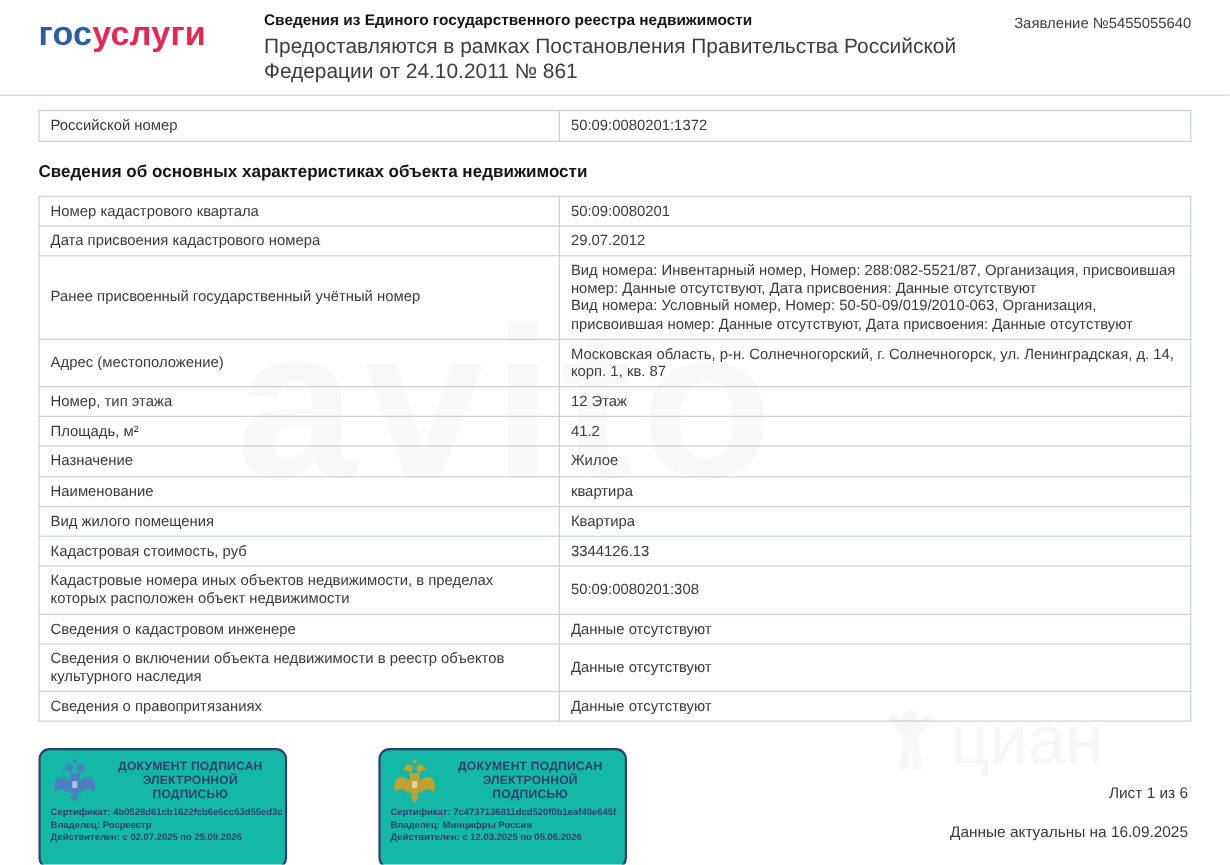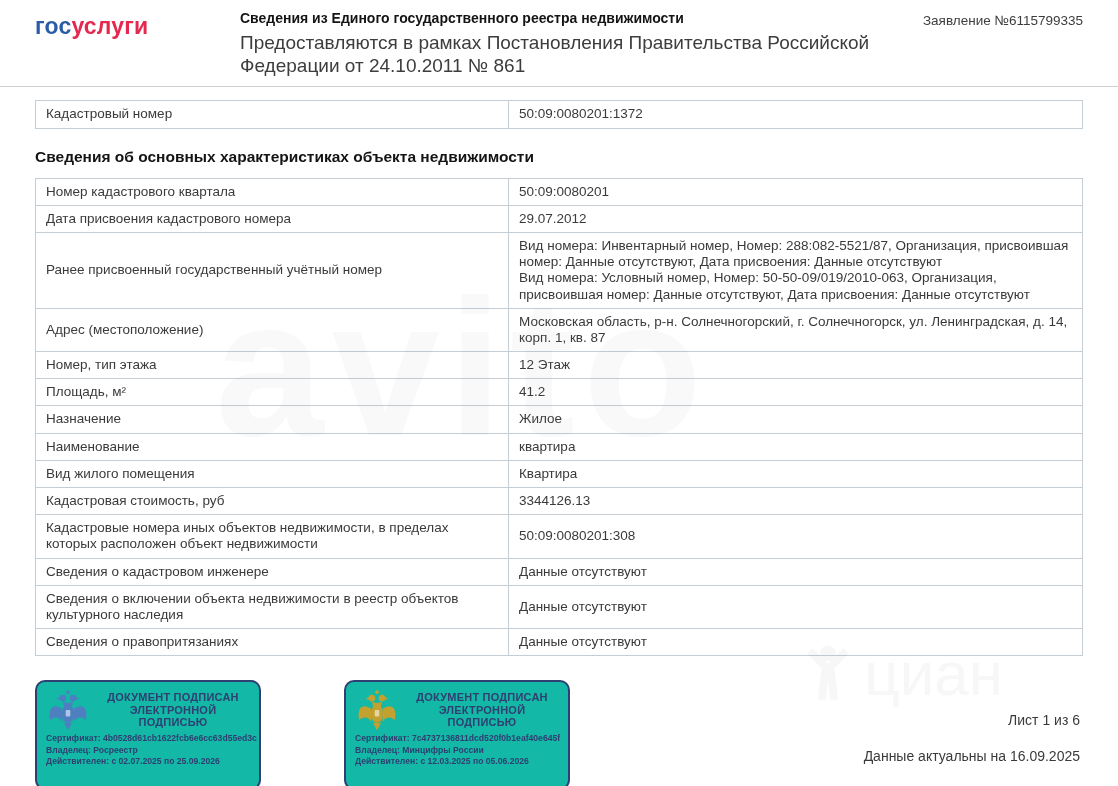--- a/index.html
+++ b/index.html
@@ -29,21 +29,21 @@
   }
   .watermark-cian svg{width:52px;height:62px;fill:rgba(140,140,140,0.07);}
 
   
   .header{
     display:flex;align-items:flex-start;
     padding:10px 35px 0 35px;
   }
   .logo{
     width:205px;flex:0 0 205px;
-    font-size:23px;font-weight:bold;letter-spacing:0.2px;
+    font-size:31px;font-weight:bold;letter-spacing:0.2px;
     margin-top:3px;
   }
   .logo .blue{color:#2a5ca8;}
   .logo .red{color:#e5284f;}
   .header-center{flex:1 1 auto;min-width:0;}
   .header-title{
     font-size:14px;font-weight:bold;color:#141414;line-height:1.2;
   }
   .header-subtitle{
     font-size:19px;color:#3d3d3d;margin-top:5px;line-height:1.2;
@@ -123,28 +123,28 @@
   </div>
 
   <div class="header">
     <div class="logo">
       <span class="blue">гос</span><span class="red">услуги</span>
     </div>
     <div class="header-center">
       <div class="header-title">Сведения из Единого государственного реестра недвижимости</div>
       <div class="header-subtitle">Предоставляются в рамках Постановления Правительства Российской Федерации от 24.10.2011 № 861</div>
     </div>
-    <div class="application-number">Заявление №6115799335</div>
+    <div class="application-number">Заявление №5455055640</div>
   </div>
   <div class="divider"></div>
 
   <table class="doc-table">
     <tbody>
         <tr>
-          <td class="label">Кадастровый номер</td>
+          <td class="label">Российской номер</td>
           <td class="value">50:09:0080201:1372</td>
         </tr>
       </tbody>
   </table>
 
   <h2 class="section-heading">Сведения об основных характеристиках объекта недвижимости</h2>
   <table class="doc-table">
     <tbody>
         <tr>
           <td class="label">Номер кадастрового квартала</td>

